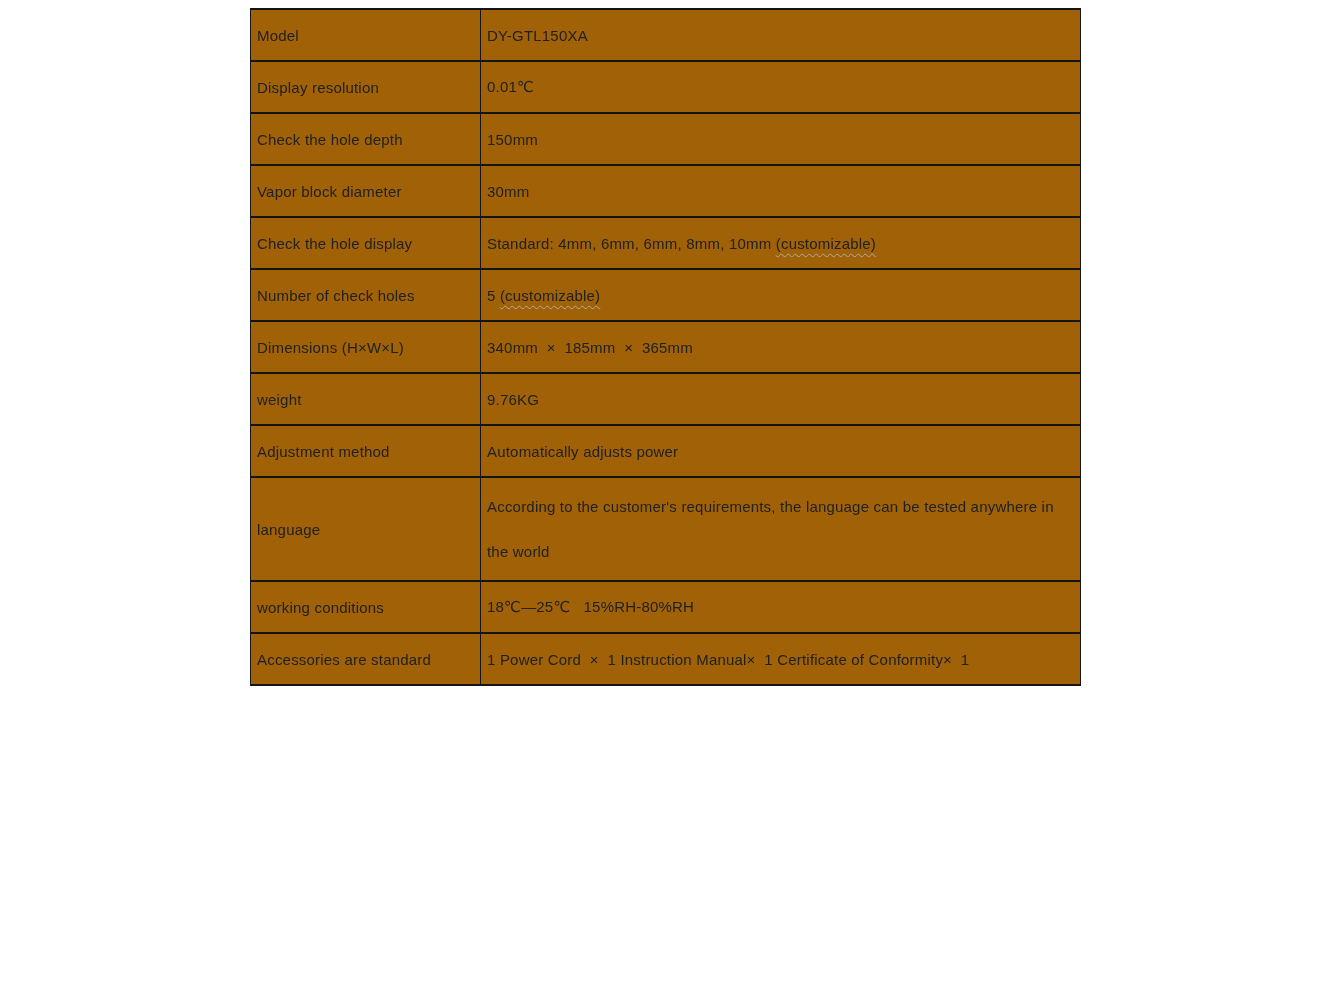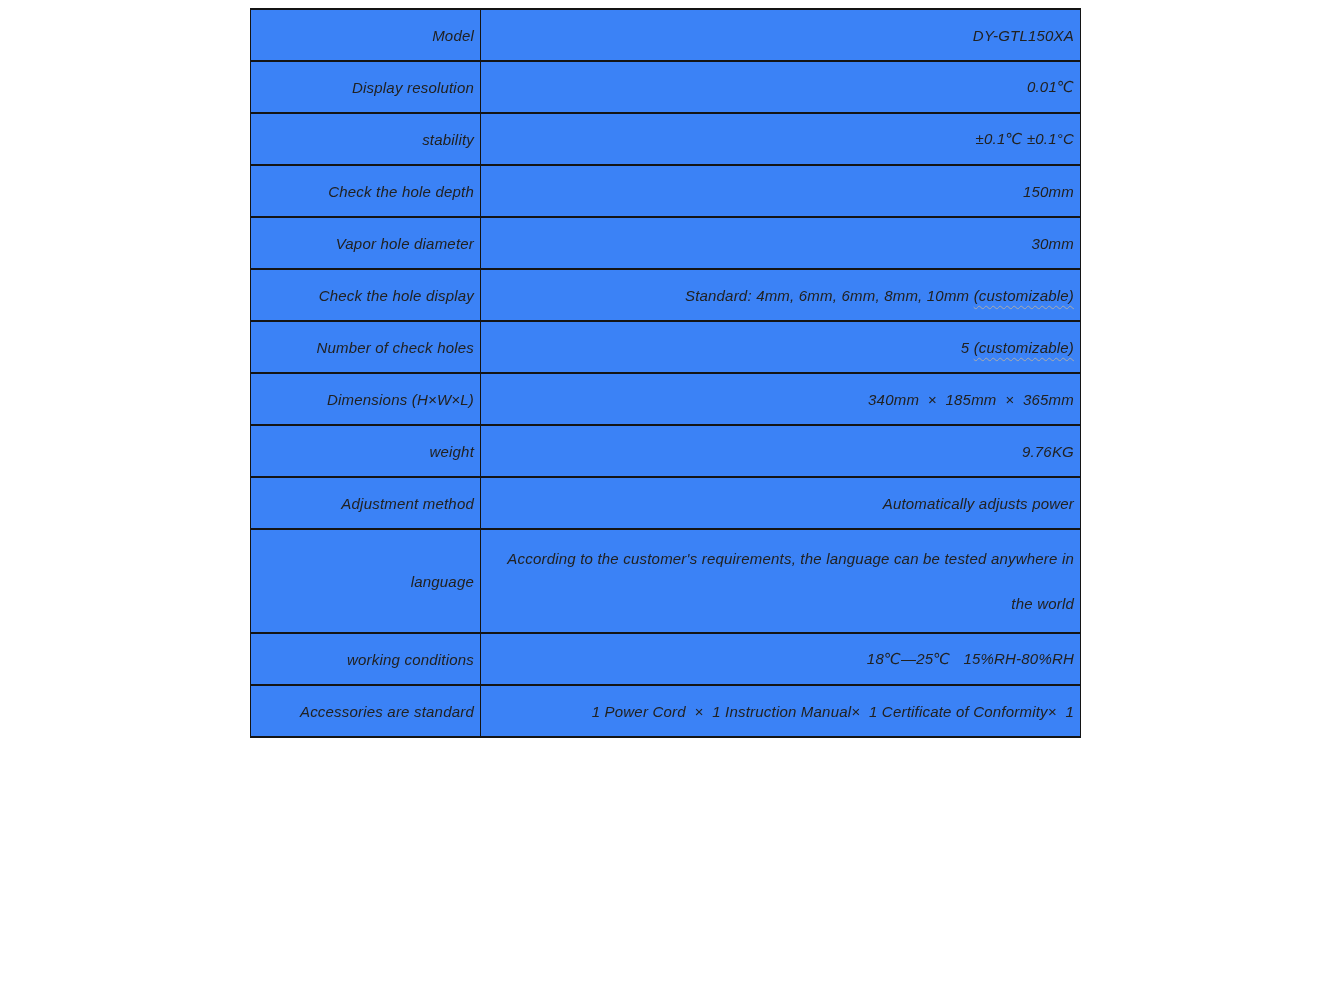--- a/index.html
+++ b/index.html
@@ -18,28 +18,27 @@
     left: 250px;
     top: 8px;
     width: 830px;
     border-collapse: collapse;
     table-layout: fixed;
   }
   table.spec td {
     border: 1.5px solid #141414;
     border-top-width: 2px;
     border-bottom-width: 2px;
-    text-align: right;
+    text-align: left;
     vertical-align: middle;
     font-size: 15px;
     letter-spacing: 0.2px;
     padding: 0 6px;
     white-space: pre-wrap;
-    background: #3b82f6;
-    font-style: italic;
+    background: #a16207;
   }
   tr.r    { height: 52px; }
   tr.tall { height: 104px; }
   td.small { font-size: 13.5px; }
   td.two-line { line-height: 45px; }
   .squiggle {
     text-decoration-line: underline;
     text-decoration-style: wavy;
     text-decoration-color: #ababab;
     text-decoration-thickness: 1px;
@@ -60,29 +59,25 @@
     <tbody>
       <tr class="r">
         <td>Model</td>
         <td colspan="3">DY-GTL150XA</td>
       </tr>
       <tr class="r">
         <td>Display resolution</td>
         <td colspan="3">0.01℃</td>
       </tr>
       <tr class="r">
-        <td>stability</td>
-        <td colspan="3">±0.1℃ ±0.1°C</td>
-      </tr>
-      <tr class="r">
         <td>Check the hole depth</td>
         <td colspan="3">150mm</td>
       </tr>
       <tr class="r">
-        <td>Vapor hole diameter</td>
+        <td>Vapor block diameter</td>
         <td colspan="3">30mm</td>
       </tr>
       <tr class="r">
         <td>Check the hole display</td>
         <td colspan="3" class="small"><span>Standard: 4mm, 6mm, 6mm, 8mm, 10mm </span><span class="squiggle">(customizable)</span></td>
       </tr>
       <tr class="r">
         <td>Number of check holes</td>
         <td colspan="3"><span>5 </span><span class="squiggle">(customizable)</span></td>
       </tr>

